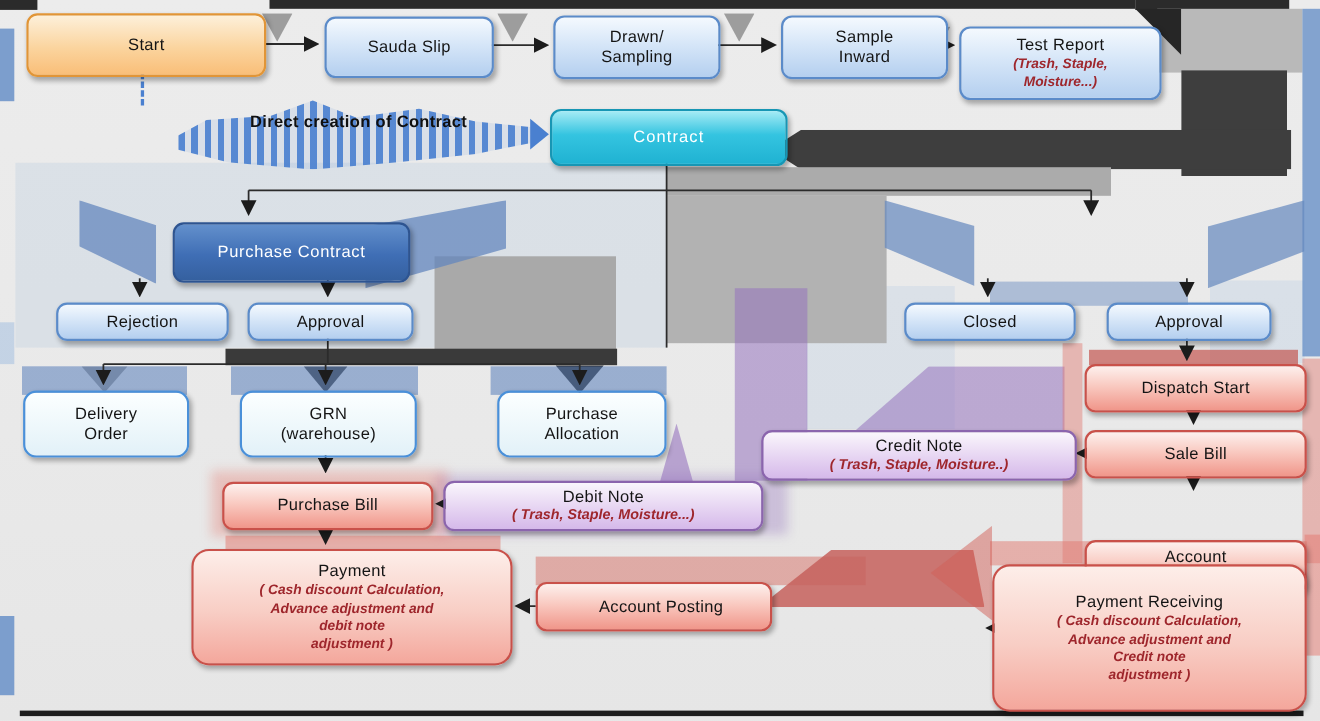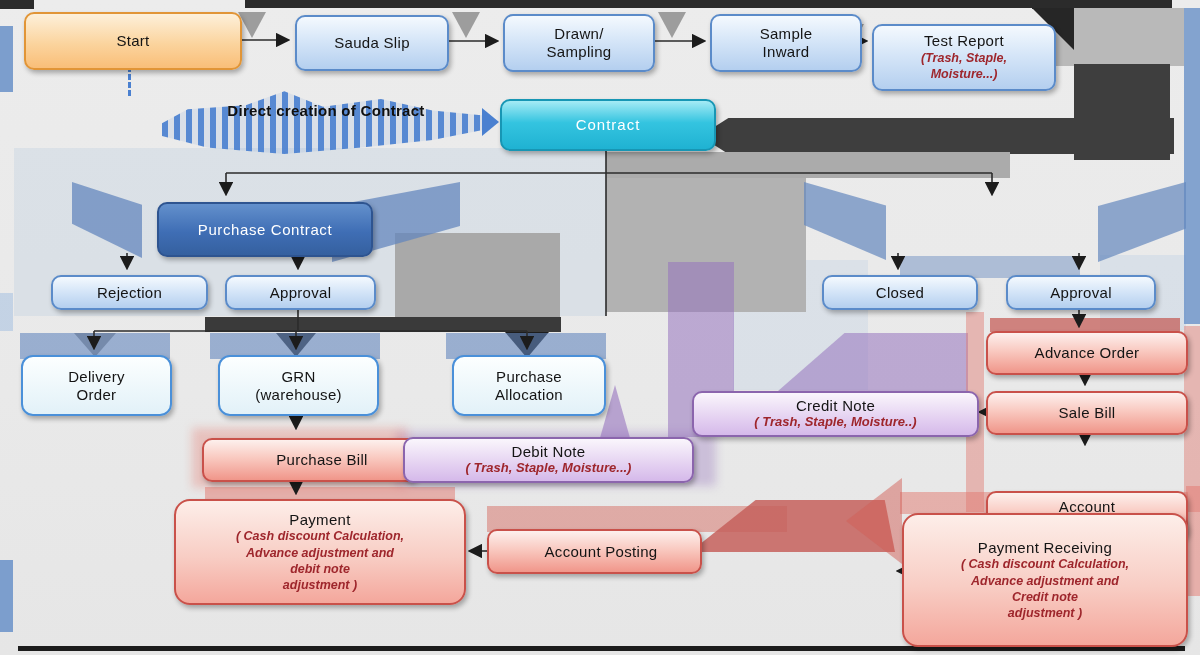--- a/index.html
+++ b/index.html
@@ -177,34 +177,34 @@
   </div>
   <div class="box pale" style="left:218px;top:355px;width:157px;height:57px;">
     <div class="lbl">GRN
 (warehouse)</div>
   </div>
   <div class="box pale" style="left:452px;top:355px;width:150px;height:57px;">
     <div class="lbl">Purchase
 Allocation</div>
   </div>
 
-  <div class="box red" style="left:202px;top:438px;width:188px;height:40px;padding-left:24px;">
+  <div class="box red" style="left:202px;top:438px;width:188px;height:40px;">
     <div class="lbl">Purchase Bill</div>
   </div>
   <div class="box purple" style="left:403px;top:437px;width:287px;height:42px;">
     <div class="lbl">Debit Note</div>
     <div class="sub">( Trash, Staple, Moisture...)</div>
   </div>
   <div class="box purple" style="left:692px;top:391px;width:283px;height:42px;">
     <div class="lbl">Credit Note</div>
     <div class="sub">( Trash, Staple, Moisture..)</div>
   </div>
 
   <div class="box red" style="left:986px;top:331px;width:198px;height:40px;">
-    <div class="lbl">Advance Order</div>
+    <div class="lbl">Dispatch Start</div>
   </div>
   <div class="box red" style="left:986px;top:391px;width:198px;height:40px;">
     <div class="lbl">Sale Bill</div>
   </div>
   <div class="box red" style="left:986px;top:451px;width:198px;height:45px;margin-top:40px;">
     <div class="lbl">Account
 Approval</div>
   </div>
 
   <div class="box bigpink" style="left:174px;top:499px;width:288px;height:102px;">

